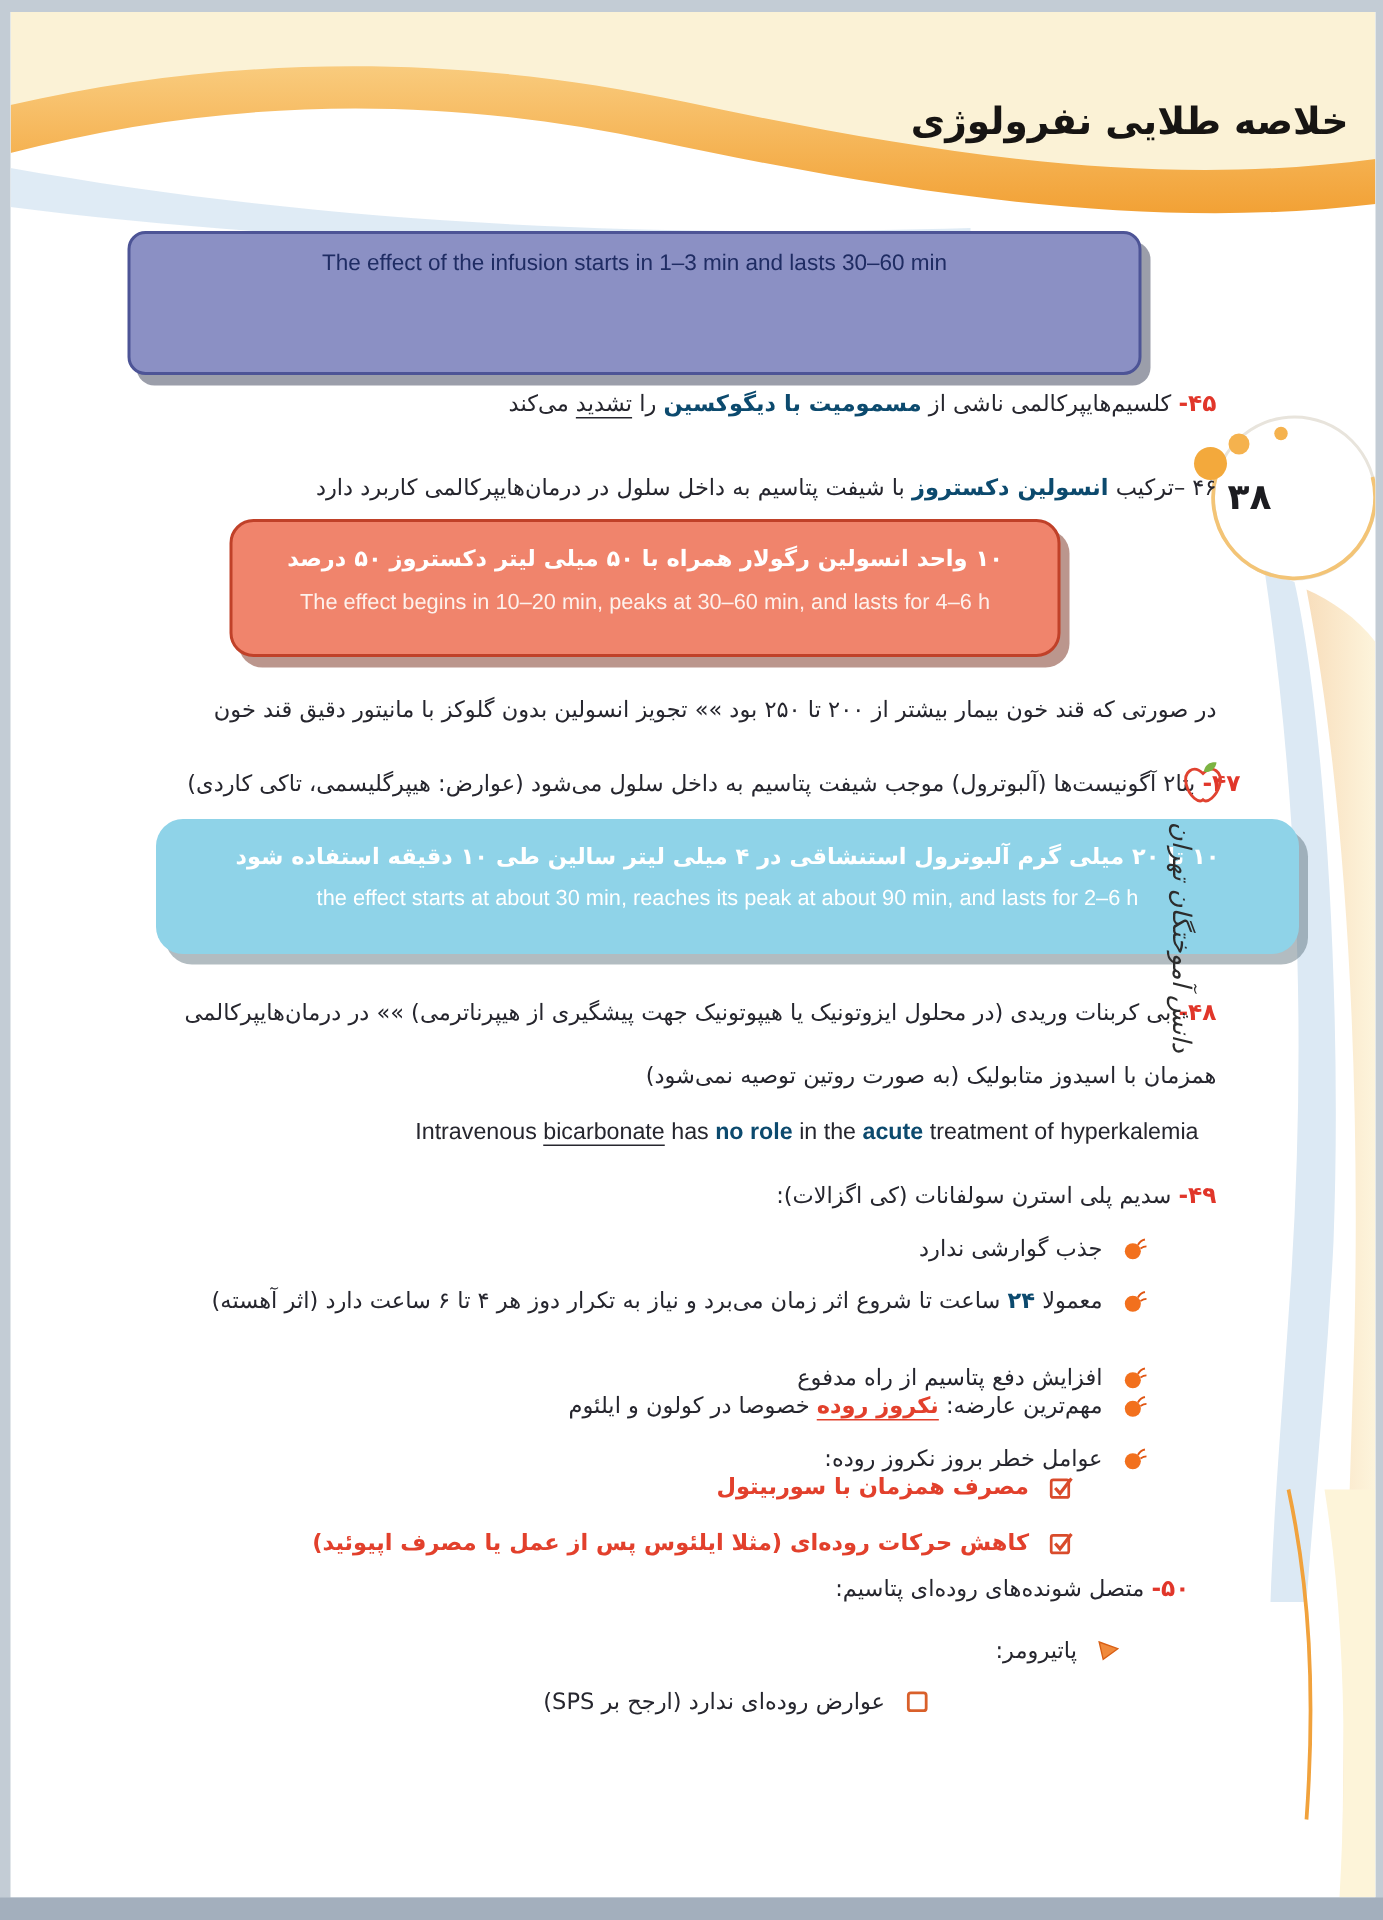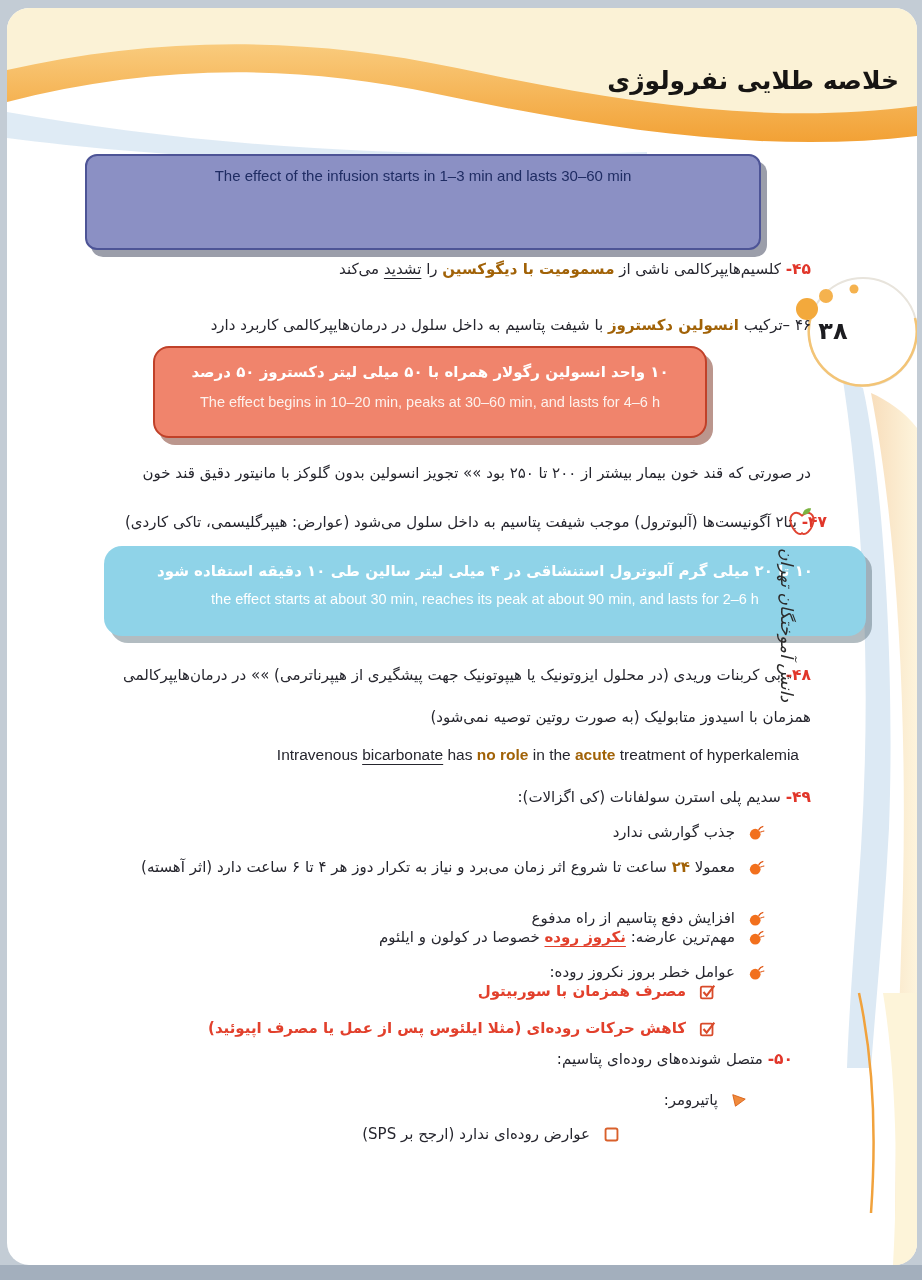--- a/index.html
+++ b/index.html
@@ -1,18 +1,18 @@
 <!DOCTYPE html>
 <html lang="fa"><head>
 <meta charset="utf-8">
 <style>
   html,body{margin:0;padding:0;}
   body{width:922px;height:1280px;background:#c3ccd5;position:relative;overflow:hidden;
        font-family:"DejaVu Sans",sans-serif;}
-  .page{position:absolute;left:7px;top:8px;width:910px;height:1257px;background:#ffffff;overflow:hidden;border-radius:22px;}
+  .page{position:absolute;left:7px;top:8px;width:910px;height:1257px;background:#ffffff;overflow:hidden;}
   .bgsvg{position:absolute;left:0;top:0;pointer-events:none;}
   .fa{direction:rtl;font-family:"DejaVu Sans",sans-serif;}
   .en{direction:ltr;font-family:"Liberation Sans","DejaVu Sans",sans-serif;}
   .title{position:absolute;top:58px;right:18px;font-size:25px;font-weight:bold;color:#171513;white-space:nowrap;}
   .box{position:absolute;border-radius:12px;text-align:center;}
   .box-purple{left:78px;top:146px;width:672px;height:92px;background:#8b90c4;border:2px solid#4d5496;
               box-shadow:6px 7px 0 rgba(73,78,100,.55);}
   .box-purple .pfa{margin-top:13px;padding:0 14px;font-size:12.8px;font-weight:bold;color:#ffffff;
                    text-decoration:underline;text-underline-offset:4px;}
   .box-purple .pen{margin-top:11px;font-size:15px;color:#1f2c63;}
@@ -31,21 +31,21 @@
           font-family:"Liberation Sans","DejaVu Sans",sans-serif;}
   .row{position:absolute;direction:rtl;display:flex;align-items:flex-start;gap:13px;font-size:15px;color:#26262e;}
   .row .txt{white-space:nowrap;}
   .icon{flex:0 0 auto;display:inline-block;margin-top:1px;}
   .redbold{color:#e2402c;font-weight:bold;}
   .hl{color:#e2402c;font-weight:bold;text-decoration:underline;text-underline-offset:4px;}
   .pagenum{position:absolute;left:800px;top:309px;width:52px;text-align:center;
            font-size:24px;font-weight:bold;color:#1c1c20;}
   .brand{position:absolute;left:770px;top:540px;writing-mode:vertical-rl;direction:rtl;
          font-style:italic;font-size:17px;color:#2c2c2c;letter-spacing:3px;white-space:nowrap;}
-  b{font-weight:bold;color:#a16207;}
+  b{font-weight:bold;color:#0c4a6e;}
   u{text-underline-offset:4px;}
 </style>
 </head>
 <body>
 
 <div class="page">
 
   <svg class="bgsvg" width="910" height="1257" viewBox="0 0 910 1257">
     <defs>
       <linearGradient id="og" x1="0" y1="0" x2="0" y2="1">

